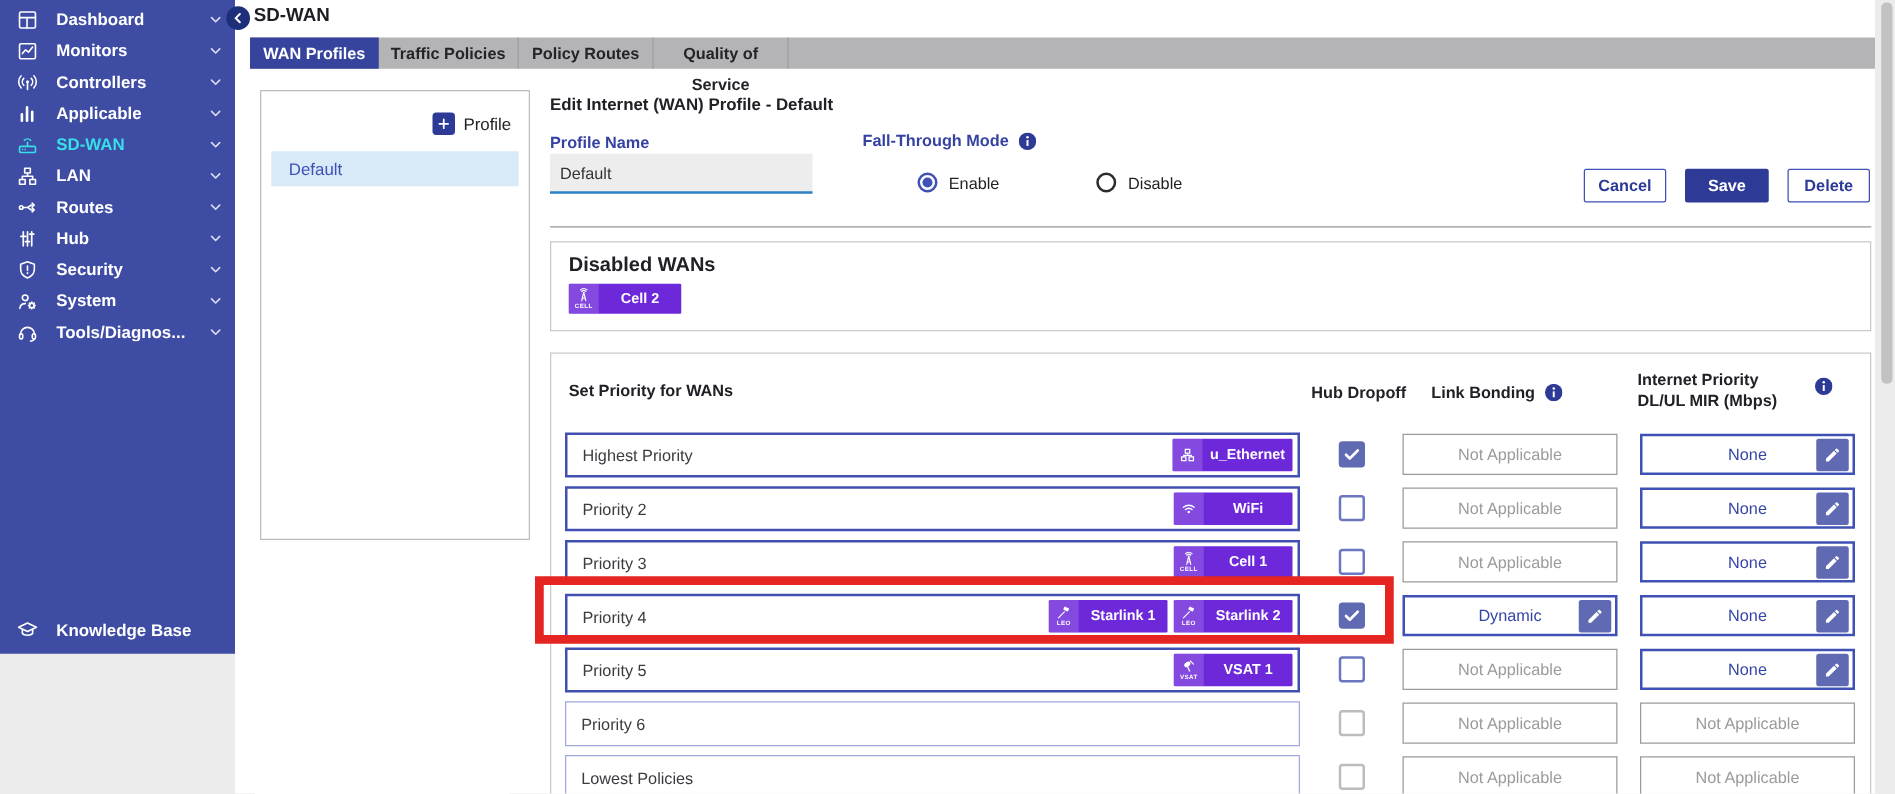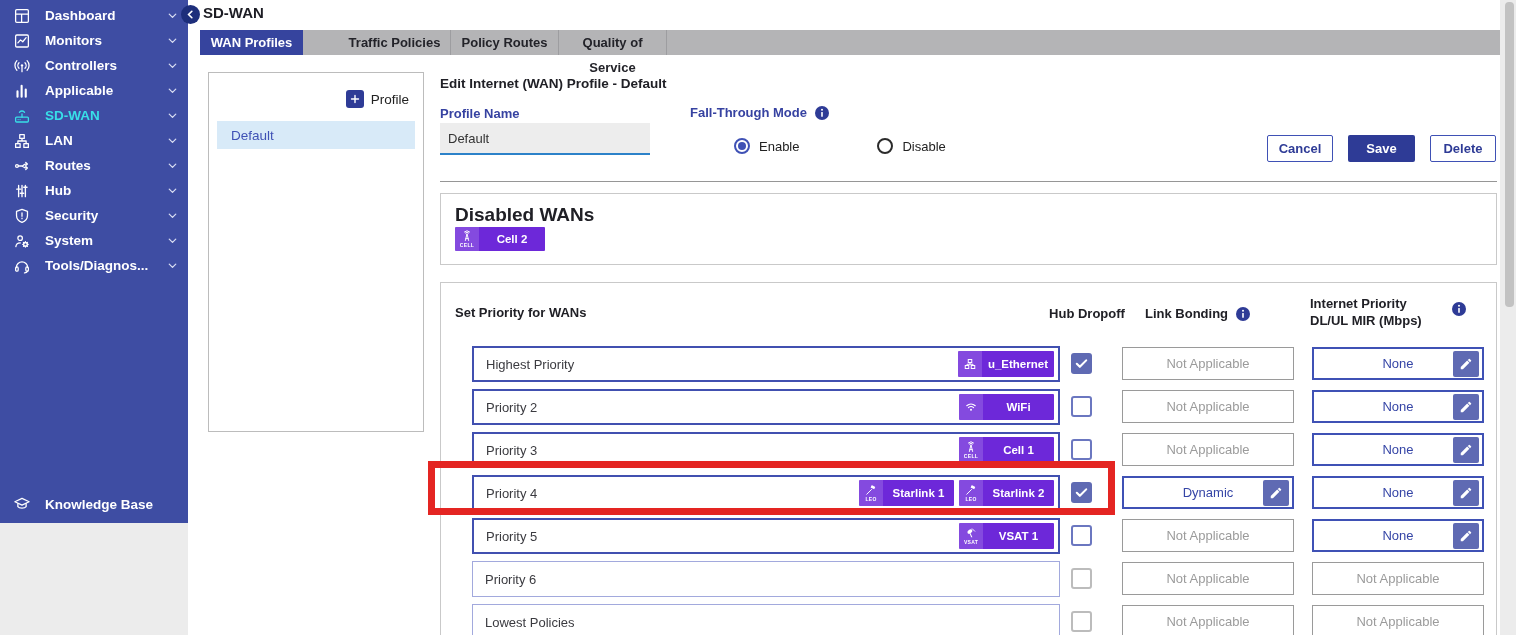--- a/index.html
+++ b/index.html
@@ -66,34 +66,34 @@
   .btn-outline{background:#fff;border:1px solid #3f51b5;color:#2e3b96;}
   .btn-cancel{left:1267px;width:66px;}
   .btn-save{left:1348px;width:67px;background:#2e3b96;color:#fff;border:none;}
   .btn-delete{left:1430px;width:66px;}
 
   .divider{left:440px;top:181px;width:1057px;height:1px;background:#969696;}
 
   
   .section-box{background:#fff;border:1px solid #c9c9c9;box-sizing:border-box;}
   .dw-box{left:440px;top:193px;width:1057px;height:72px;}
-  .dw-title{position:absolute;left:14px;top:10px;font-size:19px;font-weight:bold;color:#202026;}
+  .dw-title{position:absolute;left:14px;top:10px;font-size:16px;font-weight:bold;color:#202026;}
   .dw-chips{position:absolute;left:14px;top:33px;display:flex;gap:6px;}
   .pt-box{left:440px;top:282px;width:1057px;height:360px;}
 
   
   .pt-title{left:455px;top:305px;font-size:13px;font-weight:bold;color:#202026;}
   .col-hub{left:1042px;top:306px;width:90px;text-align:center;font-size:13px;font-weight:bold;color:#202026;}
   .col-lb{left:1145px;top:306px;display:flex;align-items:center;gap:8px;font-size:13px;font-weight:bold;color:#202026;}
   .col-ip{left:1310px;top:295px;font-size:13px;font-weight:bold;color:#202026;line-height:17px;}
   .col-ip-info{left:1452px;top:302px;}
 
   
   .prio-row{left:452px;width:588px;height:36px;background:#fff;box-sizing:border-box;
-            display:flex;align-items:center;cursor:grab;margin-left:20px;}
+            display:flex;align-items:center;cursor:grab;}
   .tier-strong{border:2px solid #4150b0;}
   .tier-weak{border:1px solid #a2a9dd;}
   .row-label{flex:1;padding-left:12px;font-size:13px;color:#3b3b40;}
   .row-chips{display:flex;gap:5px;margin-right:4px;}
 
   
   .wan-chip{display:inline-flex;height:26px;min-width:95px;background:#6d28d9;border-radius:1px;
             overflow:hidden;color:#fff;cursor:grab;}
   .dw-chip{height:24px;min-width:90px;}
   .chip-icon{width:24px;background:rgba(255,255,255,0.16);display:flex;flex-direction:column;
@@ -312,21 +312,21 @@
 
   <div class="abs collapse-btn">
     <svg viewBox="0 0 24 24" fill="none" stroke="#fff" stroke-width="3" stroke-linecap="round">
         <path d="M14.5 6L8.5 12l6 6"></path>
       </svg>
   </div>
 
   <div class="abs page-title">SD-WAN</div>
   <div class="abs tabbar">
       <div class="tab active" style="width: 103px;">WAN Profiles</div>
-      <div class="tab" style="width: 112px; margin-left: 36px;">Traffic Policies</div>
+      <div class="tab" style="width: 112px;">Traffic Policies</div>
       <div class="tab" style="width: 108px;">Policy Routes</div>
       <div class="tab" style="width: 108px;">Quality of Service</div>
     </div>
 
   <div class="abs profiles-panel">
     <div class="add-profile-btn">
       <span class="plus-box">
         <svg viewBox="0 0 24 24" fill="none" stroke="#fff" stroke-width="2.8" stroke-linecap="round">
             <path d="M12 5v14M5 12h14"></path>
           </svg>

